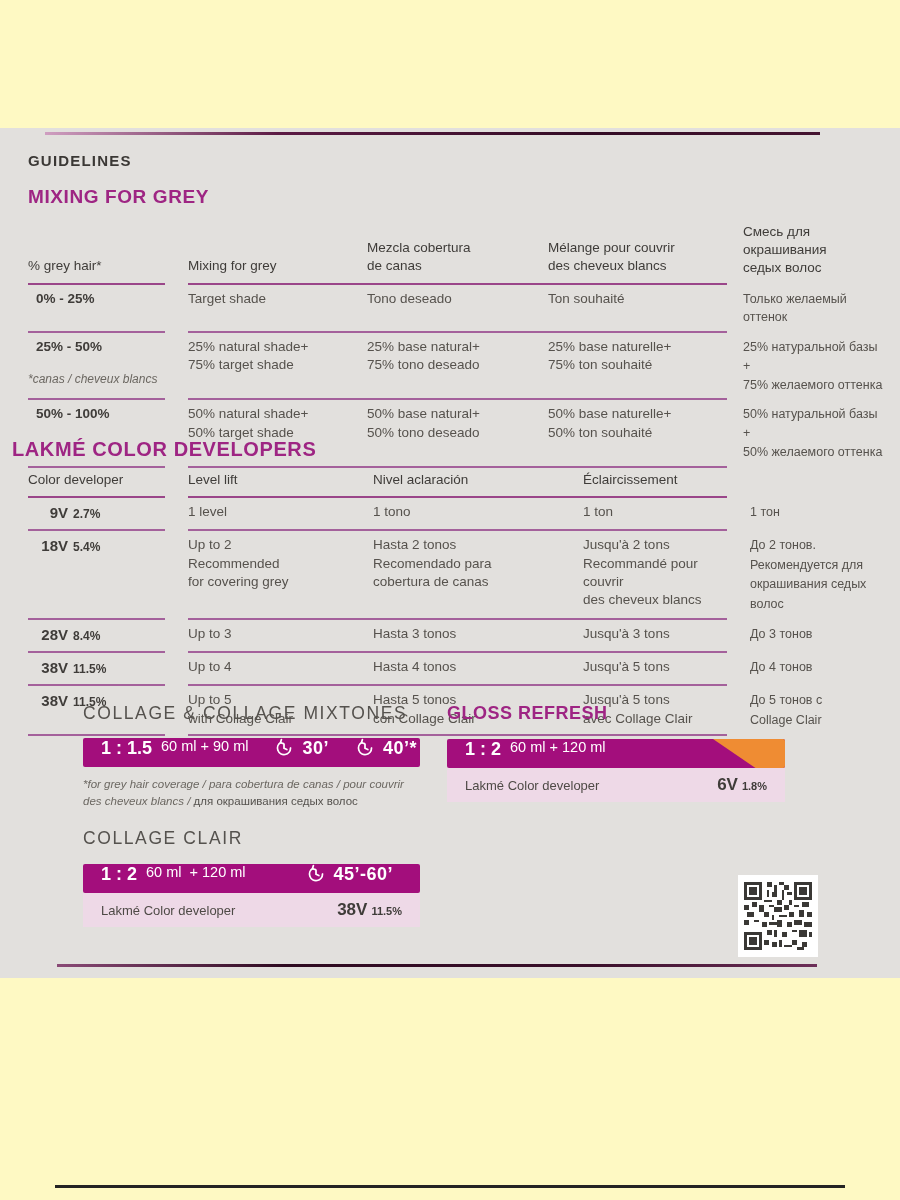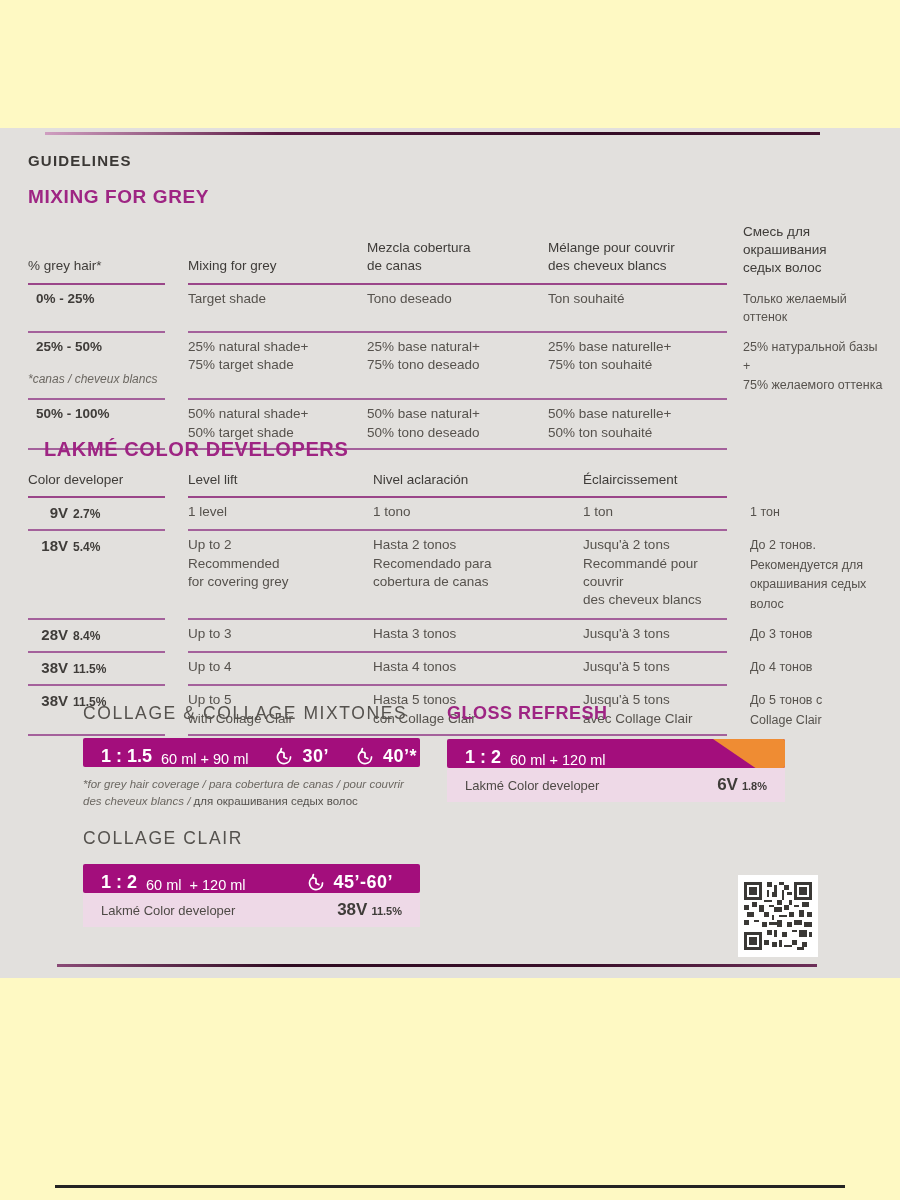--- a/index.html
+++ b/index.html
@@ -9,21 +9,21 @@
   .topline{position:absolute;left:45px;top:132px;width:775px;height:3px;
            background:linear-gradient(90deg,#cf9ec0,#5c1b44 30%,#330c24 70%,#451430);}
   .cardbotline{position:absolute;left:57px;top:964px;width:760px;height:3px;
            background:linear-gradient(90deg,#8a4a76,#2e0a20 30%,#3a0f2a 70%,#6d2f58);}
   .photobotline{position:absolute;left:55px;top:1185px;width:790px;height:3px;background:#242424;}
 
   .h-guidelines{position:absolute;left:28px;top:152px;font-size:15px;font-weight:bold;
                 color:#3b3835;letter-spacing:1.2px;}
   .h-mixing{position:absolute;left:28px;top:186px;font-size:19px;font-weight:bold;
             color:#9e2583;letter-spacing:0.6px;}
-  .h-developers{position:absolute;left:44px;top:438px;font-size:20px;font-weight:bold;
+  .h-developers{position:absolute;left:12px;top:438px;font-size:20px;font-weight:bold;
             color:#9e2583;letter-spacing:0.6px;}
 
   .tbl{position:absolute;left:28px;}
   .mixtbl{top:218px;width:864px;}
   .devtbl{top:466px;width:864px;}
   .trow{display:flex;align-items:stretch;}
   .cell{box-sizing:border-box;padding:5px 4px 6px 0;font-size:13.5px;line-height:1.35;
         white-space:pre-line;}
   .cell-b{border-bottom:2px solid #a4619b;}
   .hcell{font-weight:normal;color:#3f3c39;display:flex;align-items:flex-end;padding-bottom:7px;}
@@ -39,21 +39,21 @@
   .d4{width:144px;}
   .d5{width:142px;margin-left:23px;font-size:12.5px;line-height:1.55;}
   .hcell.m5,.hcell.d5{font-size:13.5px;line-height:1.35;}
   .c1val{font-weight:bold;color:#3f3c39;padding-left:8px;}
   .devv{display:inline-block;min-width:32px;text-align:right;font-size:15px;}
   .devpct{font-size:12px;margin-left:5px;}
   .fnote{position:absolute;left:28px;top:372px;font-size:12px;font-style:italic;color:#6b6761;}
 
   .sec-title-grey{font-size:17.5px;color:#55524e;letter-spacing:1.6px;font-weight:400;}
   .sec-title-mag{font-size:18px;color:#9e2583;letter-spacing:0.5px;font-weight:bold;}
-  .bar{height:29px;background:#a30e7c;border-radius:2px;display:flex;align-items:flex-end;
+  .bar{height:29px;background:#a30e7c;border-radius:2px;display:flex;align-items:flex-start;
        color:#ffffff;position:relative;}
   .ratio{font-size:18px;font-weight:bold;margin-left:18px;white-space:pre;}
   .amounts{font-size:14.5px;margin-left:9px;white-space:pre;}
   .time{font-size:18px;font-weight:bold;margin-left:8px;letter-spacing:0.5px;}
   .clockwrap{display:inline-flex;margin-left:26px;align-items:center;}
   .pinkrow{height:34px;background:#eed9e7;display:flex;align-items:center;
            justify-content:space-between;padding:0 18px;box-sizing:border-box;}
   .pinklabel{font-size:13px;color:#4e4a46;}
   .pinkval{font-weight:bold;color:#3f3c39;}
   .pinkv{font-size:17px;}
@@ -114,20 +114,22 @@
 75% желаемого оттенка</div>
     </div>
     <div class="trow">
       <div class="cell cell-b m1 c1val">50% - 100%</div>
       <div class="cell cell-b m2">50% natural shade+
 50% target shade</div>
       <div class="cell cell-b m3">50% base natural+
 50% tono deseado</div>
       <div class="cell cell-b m4">50% base naturelle+
 50% ton souhaité</div>
+      <div class="cell m5">50% натуральной базы +
+50% желаемого оттенка</div>
     </div>
   </div>
   <div class="fnote">*canas / cheveux blancs</div>
 
   <div class="h-developers">LAKMÉ COLOR DEVELOPERS</div>
 
   <div class="tbl devtbl">
     <div class="trow hrow">
       <div class="cell hcell cell-b d1">Color developer</div>
       <div class="cell hcell cell-b d2">Level lift</div>

